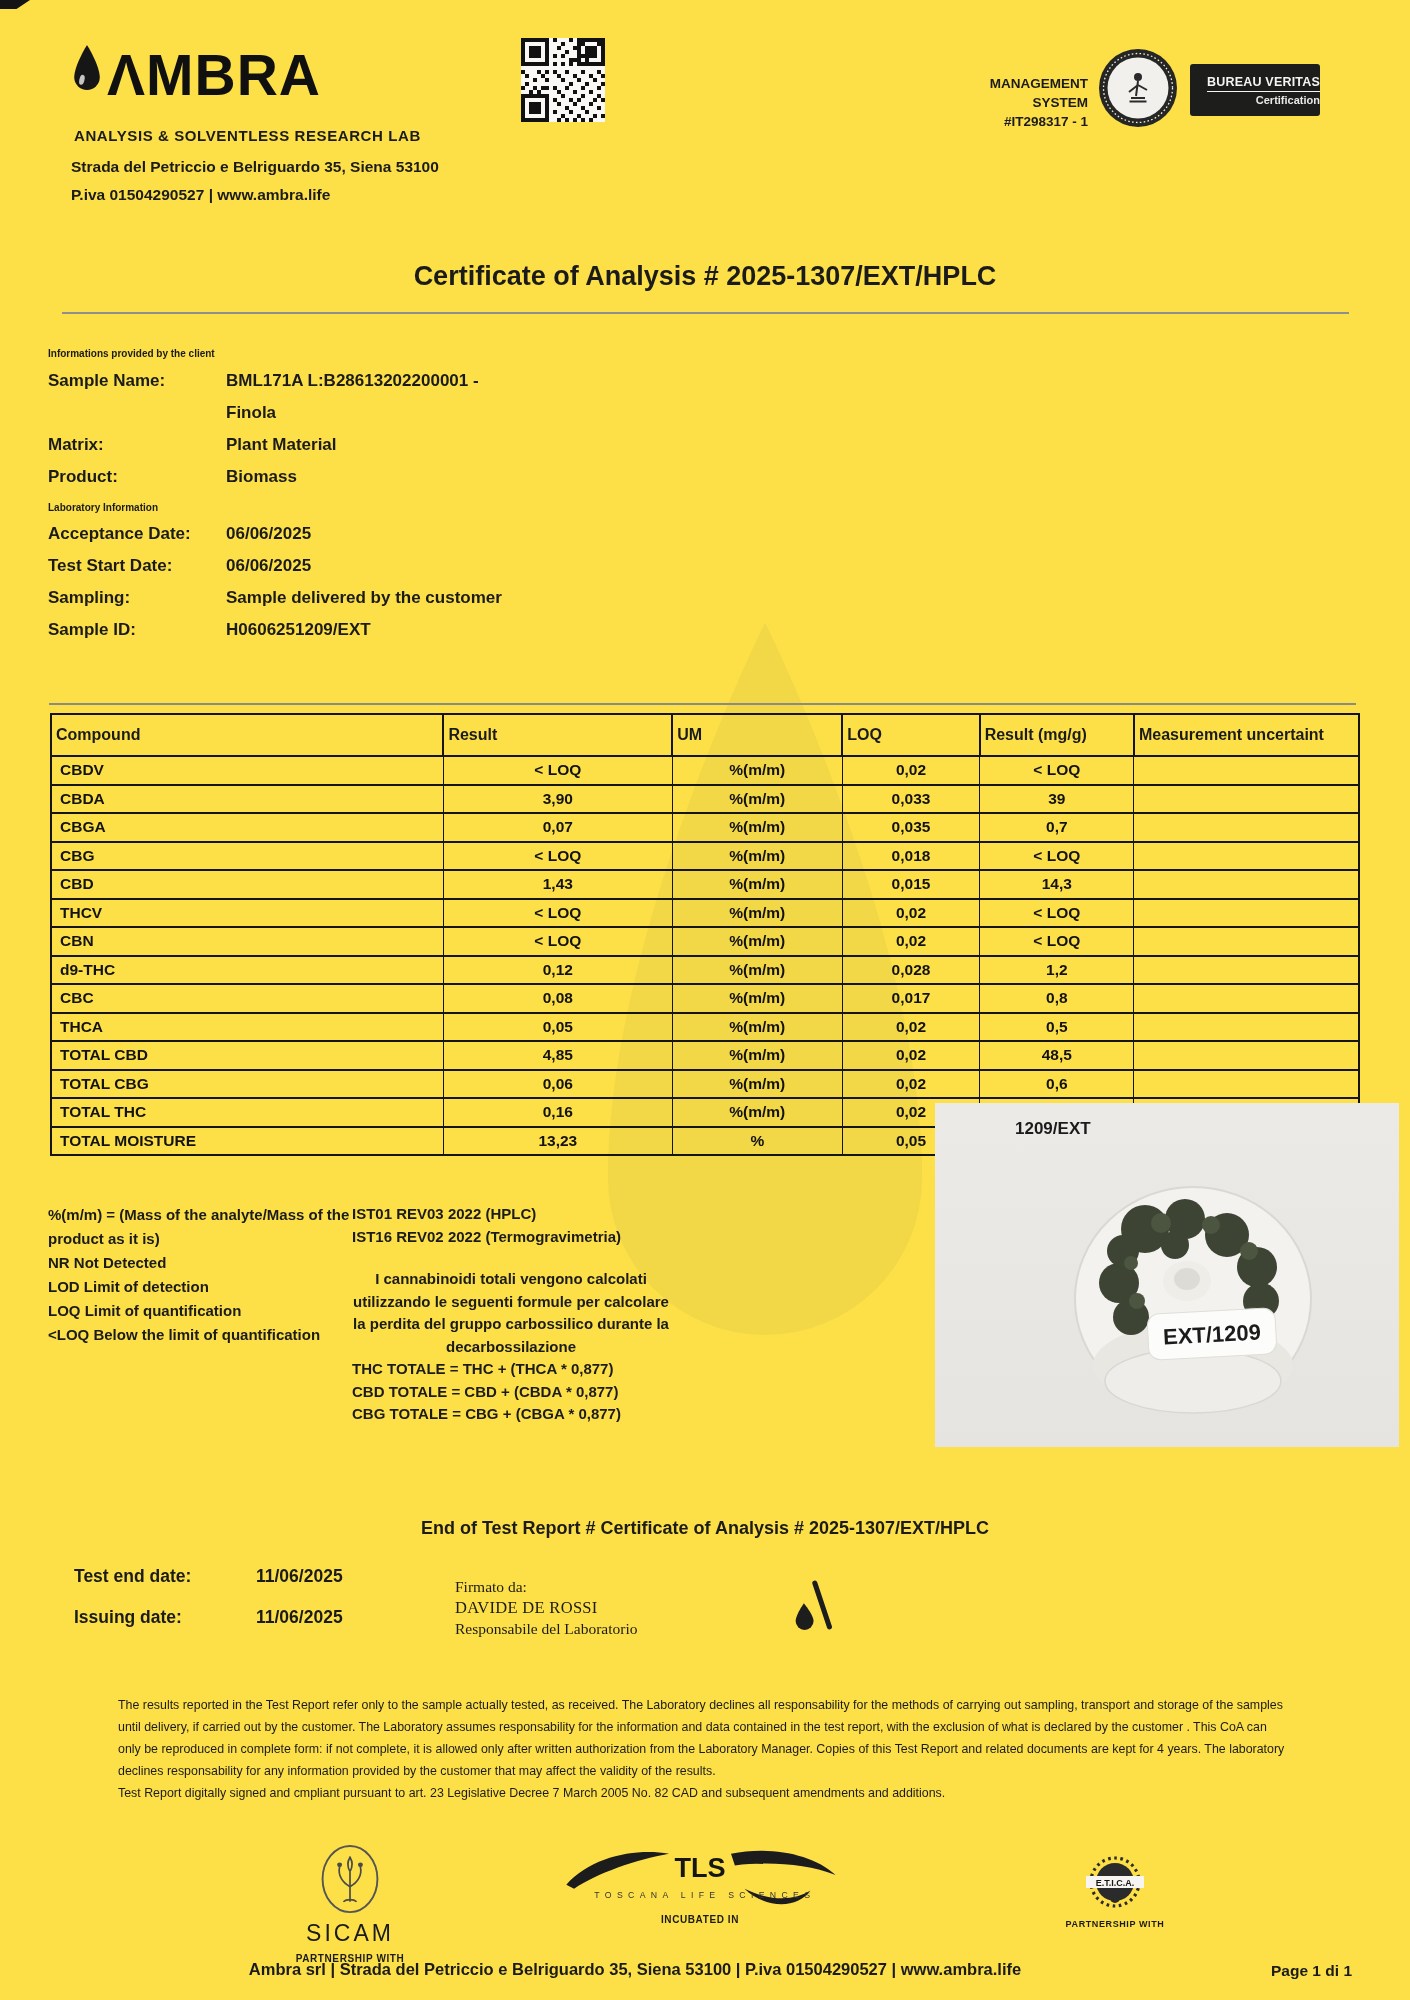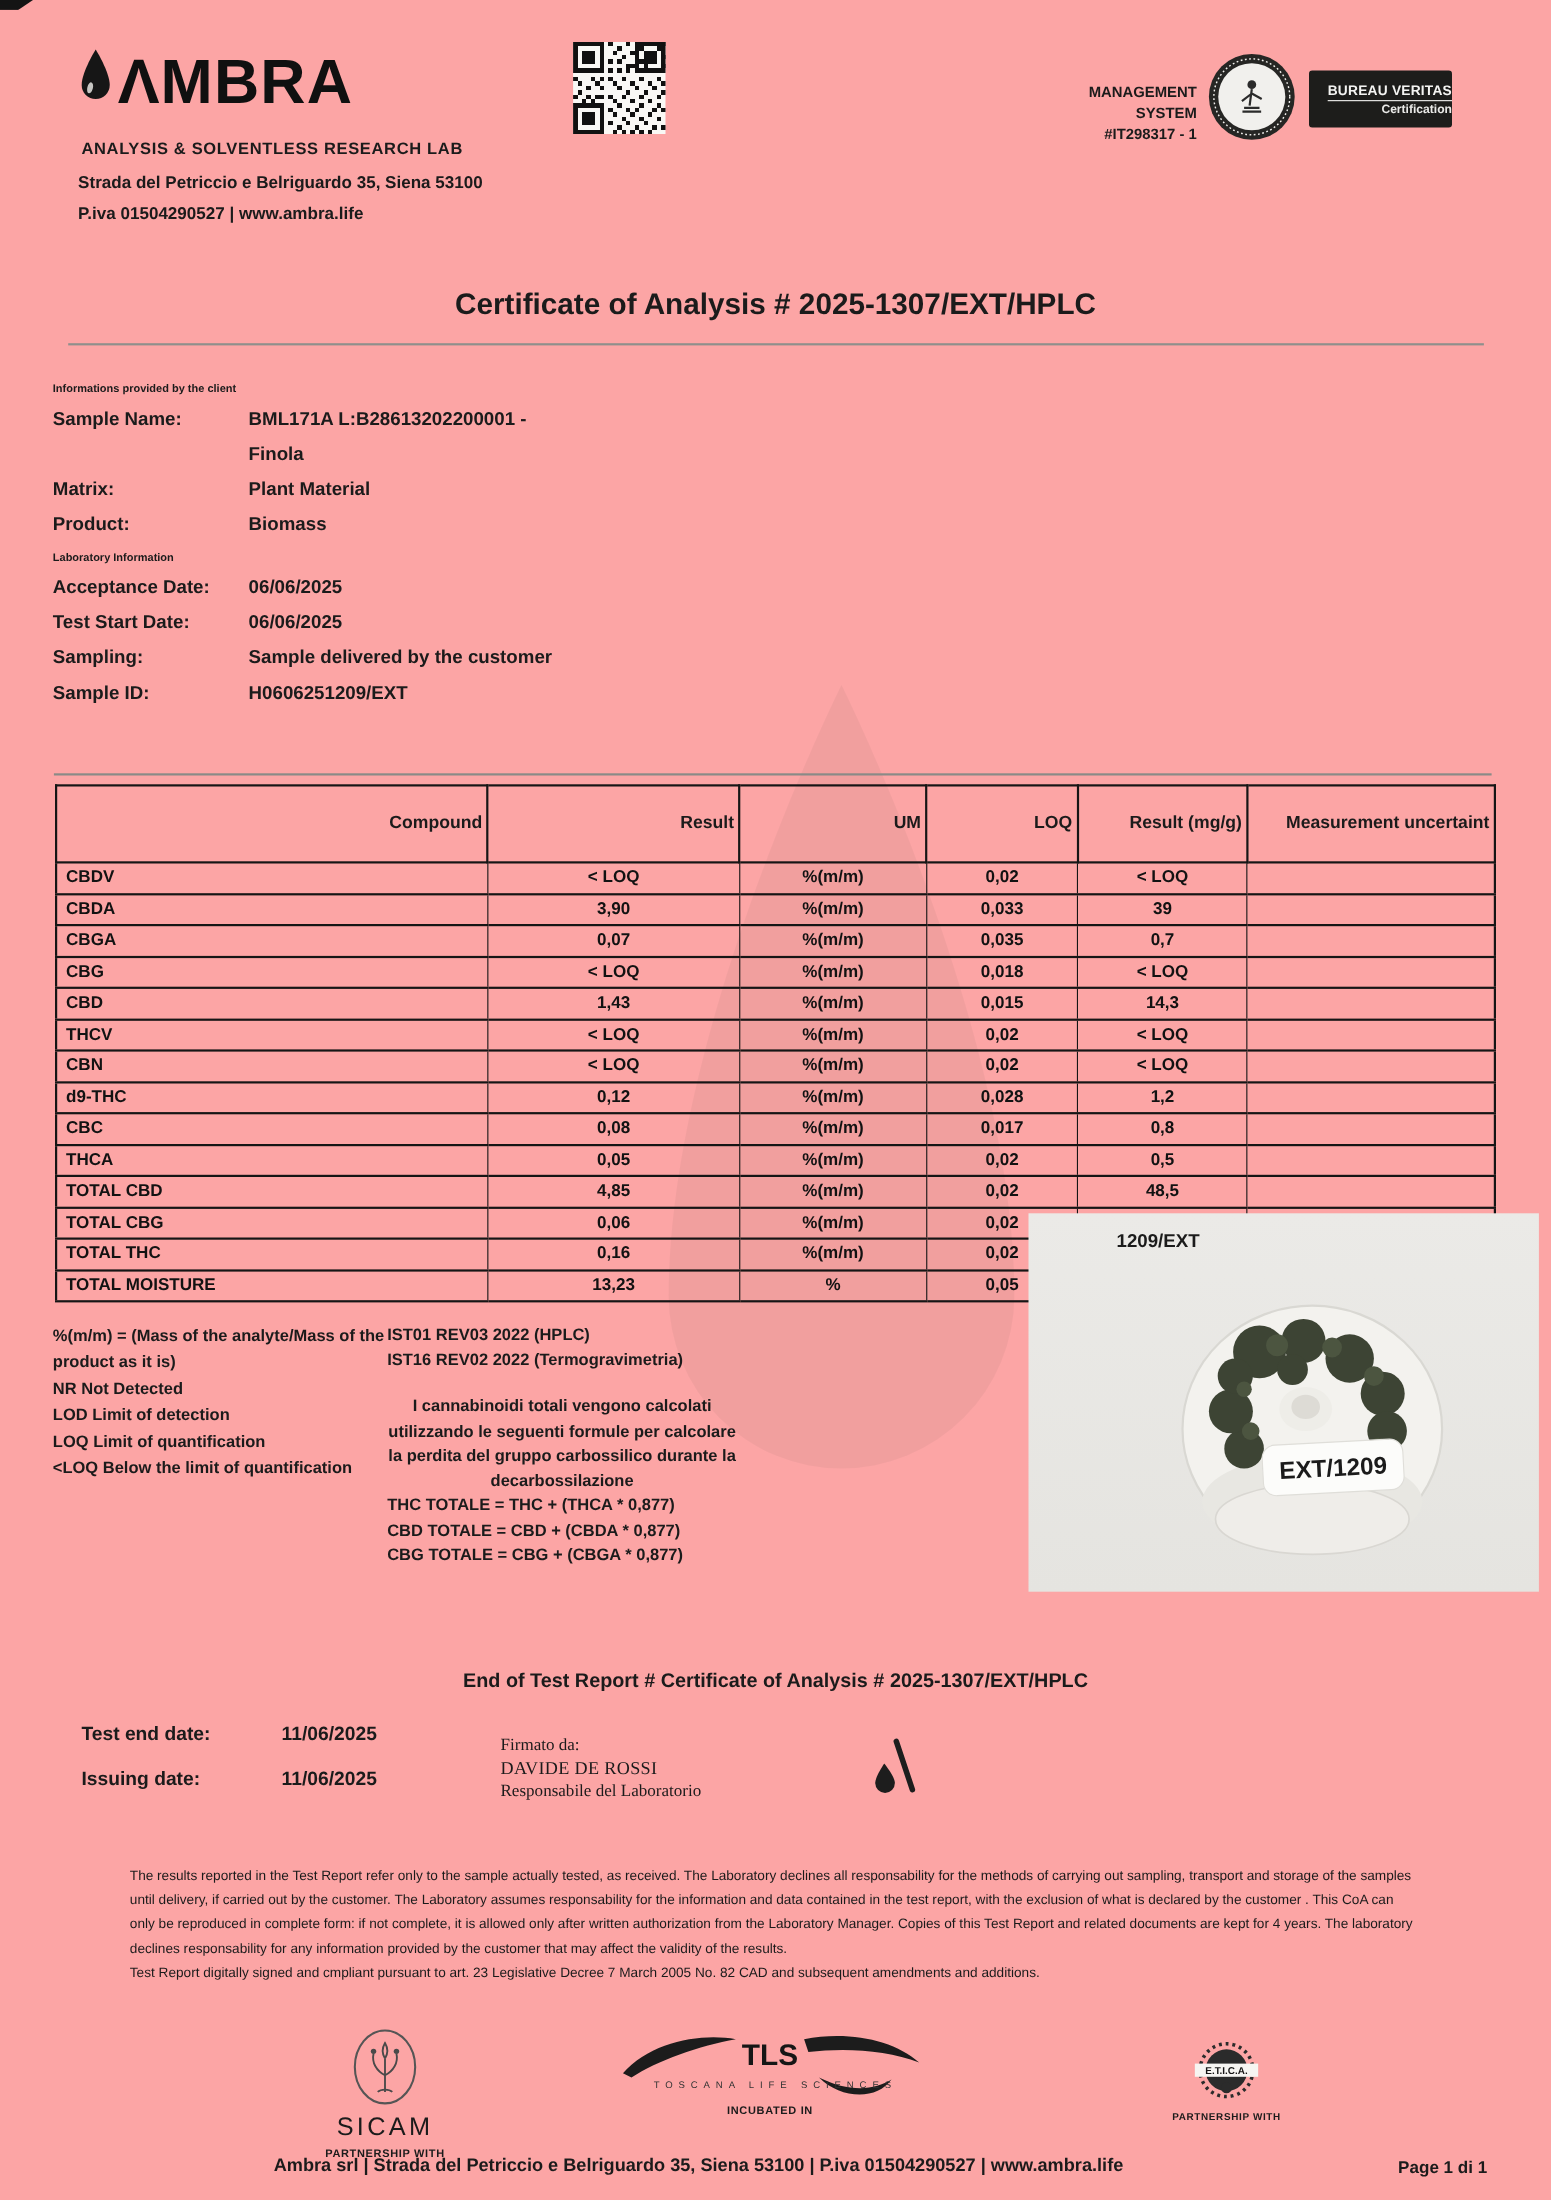--- a/index.html
+++ b/index.html
@@ -1,16 +1,16 @@
 <!DOCTYPE html>
 <html><head>
 <meta charset="utf-8">
 <style>
   html,body{margin:0;padding:0;background:#d8d8d6;}
-  .page{position:relative;width:1410px;height:2000px;background:#fca5a5;overflow:hidden;
+  .page{position:relative;width:1410px;height:2000px;background:#fde047;overflow:hidden;
         font-family:"Liberation Sans",sans-serif;color:#1b1b1b;}
   .abs{position:absolute;}
   .corner{position:absolute;top:0;left:0;width:30px;height:9px;background:#141414;
           clip-path:polygon(0 0,100% 0,55% 100%,0 100%);}
   
   .wm{position:absolute;left:545px;top:590px;opacity:.05;}
   
   .logo-row{left:70px;top:42px;display:flex;align-items:flex-end;gap:3px;}
   .logo-text{font-size:57px;font-weight:700;letter-spacing:1px;color:#101010;line-height:.82;}
   .logo-sub{left:74px;top:127px;font-size:15px;font-weight:700;letter-spacing:.6px;}
@@ -29,21 +29,21 @@
   
   .info{left:48px;top:348px;width:780px;}
   .sec-title{font-size:10px;font-weight:700;margin:0 0 6px 0;}
   .sec-title.second{margin-top:9px;margin-bottom:5px;}
   .info-row{display:flex;align-items:flex-start;font-size:17px;font-weight:600;line-height:32px;}
   .info-row .lbl{width:178px;flex:none;}
   .rows-client .val{max-width:272px;}
   .rows-lab .val{max-width:470px;}
   
   .results{left:50px;top:713px;width:1310px;border-collapse:collapse;border:2.5px solid #141414;}
-  .results th{border:2px solid #151515;height:40px;font-size:16px;font-weight:700;text-align:right;padding:14px 4px;}
+  .results th{border:2px solid #151515;height:40px;font-size:16px;font-weight:700;text-align:left;padding:0 4px;}
   .results td{border-style:solid;border-color:#151515;border-width:2.2px 1.5px;height:26.5px;
               font-size:15.5px;font-weight:700;text-align:center;color:#121212;padding:0 4px;}
   .results td:first-child{text-align:left;padding-left:8px;}
   
   .legend{left:48px;top:1203px;width:312px;font-size:15px;font-weight:600;line-height:24px;}
   .methods{left:352px;top:1203px;width:318px;font-size:15px;font-weight:700;line-height:22.5px;}
   .m-note{margin-top:20px;text-align:center;}
   
   .photo{left:903px;top:1103px;width:464px;height:344px;background:linear-gradient(#ebeae7,#e5e4e0);margin-left:32px;}
   .photo-caption{position:absolute;left:80px;top:16px;font-size:17px;font-weight:700;}

